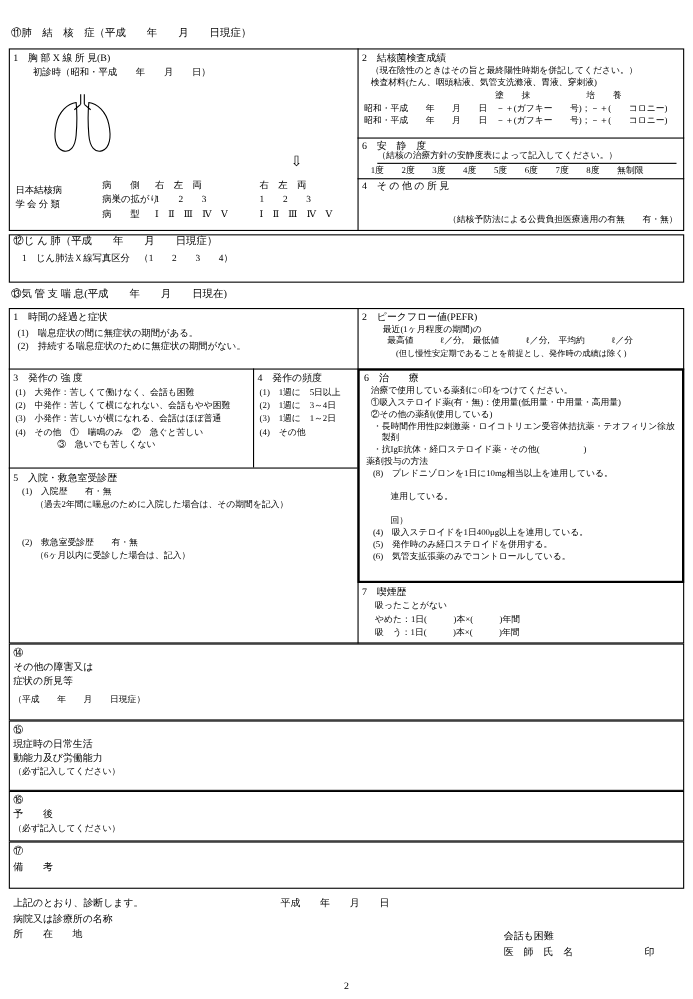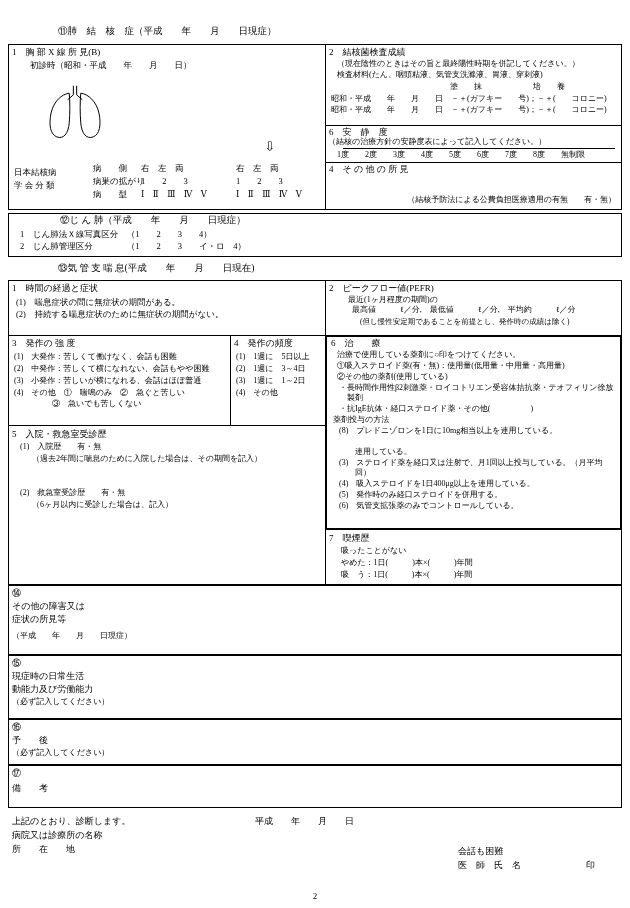--- a/index.html
+++ b/index.html
@@ -3,21 +3,21 @@
 <meta charset="utf-8">
 <style>
   * { margin:0; padding:0; box-sizing:border-box; }
   html,body { background:#fff; }
   .page {
     position:relative; width:630px; height:908px; background:#ffffff;
     font-family:"Liberation Serif","DejaVu Serif",serif; color:#000; overflow:hidden;
   }
   .t  { position:absolute; font-size:8.5px; line-height:1.2; white-space:nowrap; }
   .h  { font-size:9px; }
-  .ttl{ font-size:9.5px;margin-left:48px; }
+  .ttl{ font-size:9.5px; }
   .sm { font-size:8px; }
   .xs { font-size:7.5px; }
   .box  { position:absolute; border:1px solid #000; }
   .bbox { position:absolute; border:2px solid #000; }
   .vline{ position:absolute; width:0; border-left:1px solid #000; }
   .hline{ position:absolute; height:0; border-top:1px solid #000; }
   .dashed{
     position:absolute; border:1px dashed #444; padding:3px 4px;
     font-size:8px; line-height:1.5; white-space:normal; word-break:break-all;
   }
@@ -64,31 +64,30 @@
 
   <div class="t h" style="left:329px;top:47px">2　結核菌検査成績</div>
   <div class="t sm" style="left:337px;top:59px">（現在陰性のときはその旨と最終陽性時期を併記してください。）</div>
   <div class="t sm" style="left:337px;top:70px">検査材料(たん、咽頭粘液、気管支洗滌液、胃液、穿刺液)</div>
   <div class="t sm" style="left:450px;top:82px">塗　　抹</div>
   <div class="t sm" style="left:533px;top:82px">培　　養</div>
   <div class="t sm" style="left:331px;top:94px">昭和・平成　　年　　月　　日　－＋(ガフキー　　号)；－＋(　　コロニー)</div>
   <div class="t sm" style="left:331px;top:105px">昭和・平成　　年　　月　　日　－＋(ガフキー　　号)；－＋(　　コロニー)</div>
 
   <div class="t h" style="left:329px;top:127px">6　安　静　度</div>
-  <div class="t sm" style="left:328px;top:137px">（結核の治療方針の安静度表によって記入してください。）</div>
+  <div class="t sm" style="left:343px;top:137px">（結核の治療方針の安静度表によって記入してください。）</div>
   <div class="hline" style="left:343px;top:148px;width:272px"></div>
   <div class="t sm" style="left:337px;top:150px">1度　　2度　　3度　　4度　　5度　　6度　　7度　　8度　　無制限</div>
 
   <div class="t h" style="left:329px;top:164px">4　そ の 他 の 所 見</div>
   <div class="t sm" style="right:14px;top:195px">（結核予防法による公費負担医療適用の有無　　有・無）</div>
 
   <div class="box" style="left:8px;top:213px;width:614px;height:44px"></div>
   <div class="t ttl" style="left:12px;top:215px">⑫じ ん 肺（平成　　年　　月　　日現症）</div>
   <div class="t" style="left:20px;top:229px">1　じん肺法Ｘ線写真区分　（1　　2　　3　　4）</div>
-  <div class="t" style="left:20px;top:241px">2　じん肺管理区分　　　　（1　　2　　3　　イ・ロ　4）</div>
 
   <div class="t ttl" style="left:10px;top:263px">⑬気 管 支 喘 息(平成　　年　　月　　日現在)</div>
 
   <div class="box" style="left:8px;top:280px;width:614px;height:305px"></div>
   <div class="vline" style="left:325px;top:280px;height:305px"></div>
   <div class="hline" style="left:8px;top:335px;width:614px"></div>
   <div class="vline" style="left:230px;top:335px;height:90px"></div>
   <div class="hline" style="left:8px;top:425px;width:317px"></div>
   <div class="bbox" style="left:325px;top:335px;width:297px;height:195px"></div>
 
@@ -117,21 +116,20 @@
   <div class="t h" style="left:331px;top:338px">6　治　　療</div>
   <div class="t sm" style="left:337px;top:350px">治療で使用している薬剤に○印をつけてください。</div>
   <div class="t sm" style="left:337px;top:361px">①吸入ステロイド薬(有・無)：使用量(低用量・中用量・高用量)</div>
   <div class="t sm" style="left:337px;top:372px">②その他の薬剤(使用している)</div>
   <div class="t sm" style="left:339px;top:383px">・長時間作用性β2刺激薬・ロイコトリエン受容体拮抗薬・テオフィリン徐放</div>
   <div class="t sm" style="left:347px;top:393px">製剤</div>
   <div class="t sm" style="left:339px;top:404px">・抗IgE抗体・経口ステロイド薬・その他(　　　　　)</div>
   <div class="t sm" style="left:333px;top:415px">薬剤投与の方法</div>
   <div class="t sm" style="left:339px;top:426px">(8)　プレドニゾロンを1日に10mg相当以上を連用している。</div>
   <div class="t sm" style="left:355px;top:447px">連用している。</div>
-  <div class="t sm" style="left:339px;top:458px">(3)　ステロイド薬を経口又は注射で、月1回以上投与している。（月平均</div>
   <div class="t sm" style="left:355px;top:468px">回）</div>
   <div class="t sm" style="left:339px;top:479px">(4)　吸入ステロイドを1日400μg以上を連用している。</div>
   <div class="t sm" style="left:339px;top:490px">(5)　発作時のみ経口ステロイドを併用する。</div>
   <div class="t sm" style="left:339px;top:501px">(6)　気管支拡張薬のみでコントロールしている。</div>
 
   <div class="t h" style="left:12px;top:429px">5　入院・救急室受診歴</div>
   <div class="t sm" style="left:20px;top:442px">(1)　入院歴　　有・無</div>
   <div class="t sm" style="left:32px;top:454px">（過去2年間に喘息のために入院した場合は、その期間を記入）</div>
   <div class="t sm" style="left:20px;top:488px">(2)　救急室受診歴　　有・無</div>
   <div class="t sm" style="left:32px;top:500px">（6ヶ月以内に受診した場合は、記入）</div>

